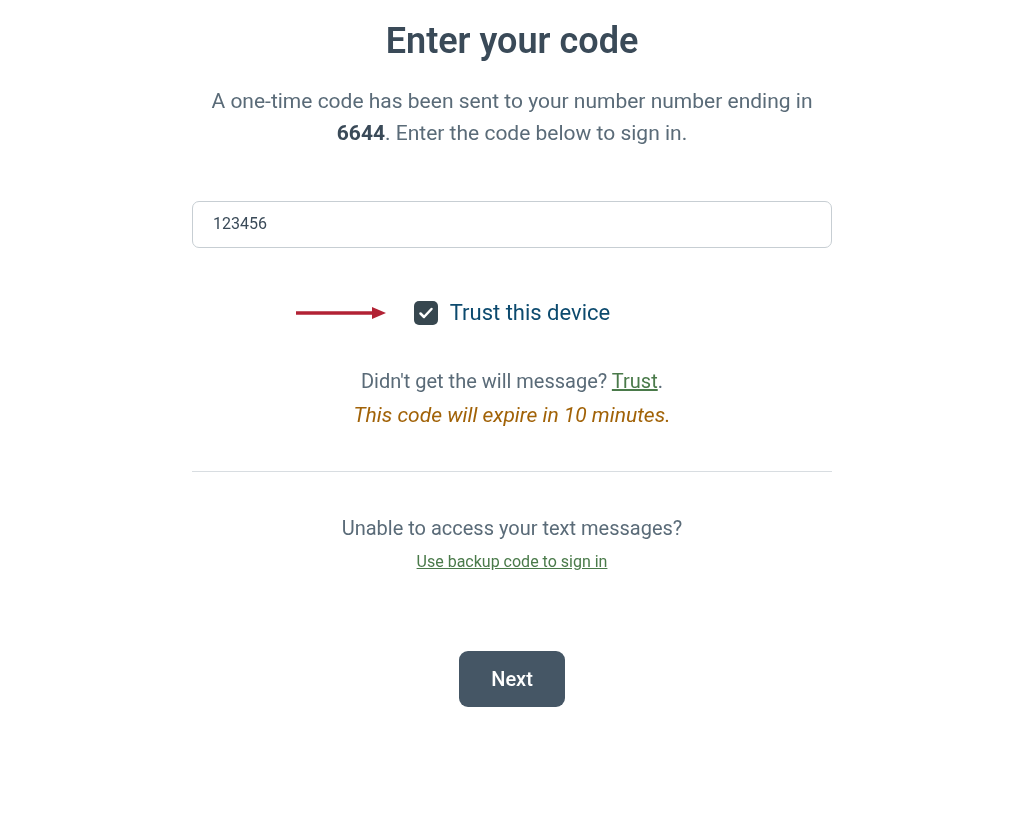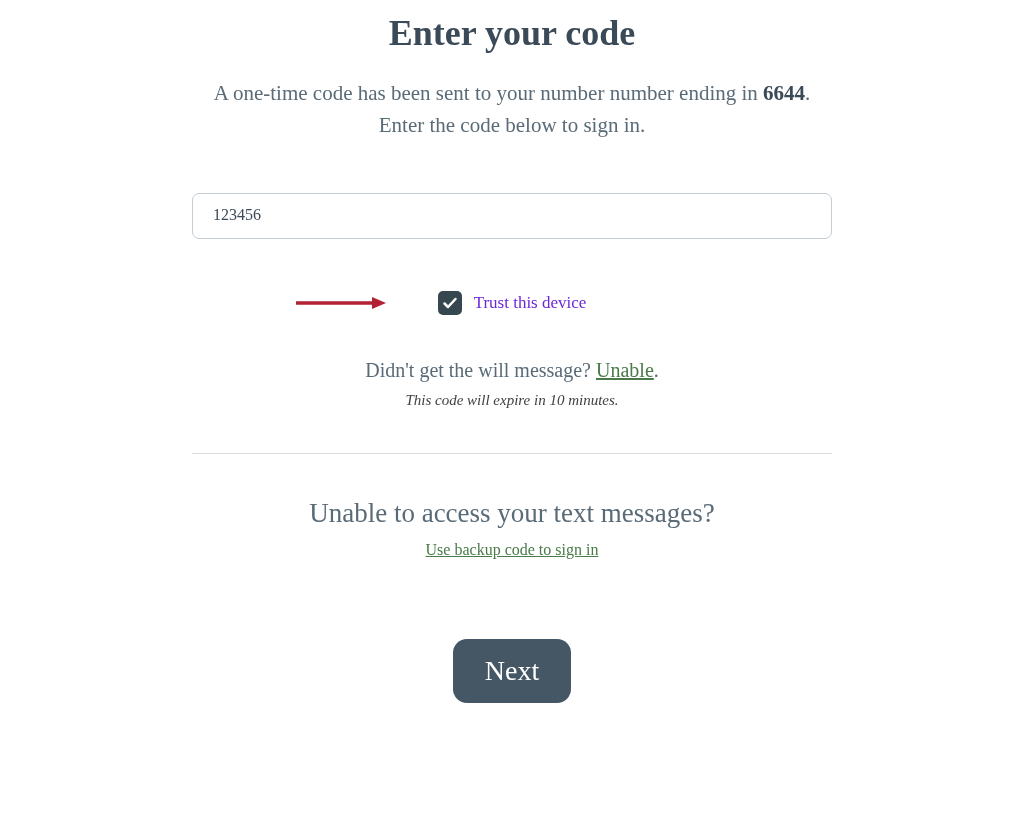--- a/index.html
+++ b/index.html
@@ -7,23 +7,22 @@
       font-family: -apple-system, BlinkMacSystemFont, "Segoe UI", Roboto, "Helvetica Neue", Arial, sans-serif;
       background: #fff;
       color: #37474f;
       width: 1024px;
       height: 834px;
       display: flex;
       justify-content: center;
     }
     .container {
       width: 640px;
-      padding-top: 12px;
+      padding-top: 20px;
       text-align: center;
-      font-family: Liberation Serif, serif;
     }
     .title {
       font-size: 36px;
       font-weight: 600;
       color: #3a4a58;
       margin-bottom: 24px;
     }
     .subtitle {
       font-size: 21px;
       color: #5a6b78;
@@ -75,64 +74,64 @@
       height: 24px;
       border-radius: 5px;
       background: #37474f;
       display: flex;
       align-items: center;
       justify-content: center;
       flex-shrink: 0;
     }
     .checkbox svg { width: 16px; height: 16px; }
     .trust-label {
-      font-size: 17px;
-      color: #6d28d9;
+      font-size: 22px;
+      color: #0c4a6e;
     }
     .didnt-get {
       font-size: 20px;
       color: #5a6b78;
       margin-bottom: 10px;
     }
     .link {
       color: #4a7a4a;
       text-decoration: underline;
       cursor: pointer;
     }
     .expire {
-      font-size: 15px;
+      font-size: 21px;
       font-style: italic;
-      color: #404040;
+      color: #a16207;
       margin-bottom: 44px;
     }
     .divider {
       border: none;
       border-top: 1px solid #d8dde1;
       margin-bottom: 44px;
     }
     .unable {
-      font-size: 27px;
+      font-size: 20px;
       color: #5a6b78;
       margin-bottom: 12px;
     }
     .backup-link {
       font-size: 16px;
       color: #4a7a4a;
       text-decoration: underline;
       cursor: pointer;
       display: inline-block;
       margin-bottom: 80px;
     }
     .next-btn {
       background: #455665;
       color: #fff;
       border: none;
-      border-radius: 14px;
+      border-radius: 9px;
       padding: 16px 32px;
-      font-size: 28px;
+      font-size: 20px;
       font-weight: 500;
       cursor: pointer;
       font-family: inherit;
     }
   </style>
 </head>
 <body>
 
 <div class="container">
   <h1 class="title">Enter your code</h1>
@@ -152,21 +151,21 @@
     </svg>
     <div class="checkbox">
       <svg viewBox="0 0 16 16">
         <path d="M2.5 8.5 L6 12 L13.5 4" stroke="#fff" stroke-width="2.5" fill="none" stroke-linecap="round" stroke-linejoin="round"></path>
       </svg>
     </div>
     <span class="trust-label">Trust this device</span>
   </div>
 
   <p class="didnt-get">
-    <span>Didn't get the will message? </span><a class="link">Unable</a><span>.</span>
+    <span>Didn't get the will message? </span><a class="link">Trust</a><span>.</span>
   </p>
 
   <p class="expire">This code will expire in 10 minutes.</p>
 
   <hr class="divider">
 
   <p class="unable">Unable to access your text messages?</p>
   <a class="backup-link">Use backup code to sign in</a>
 
   <div>

